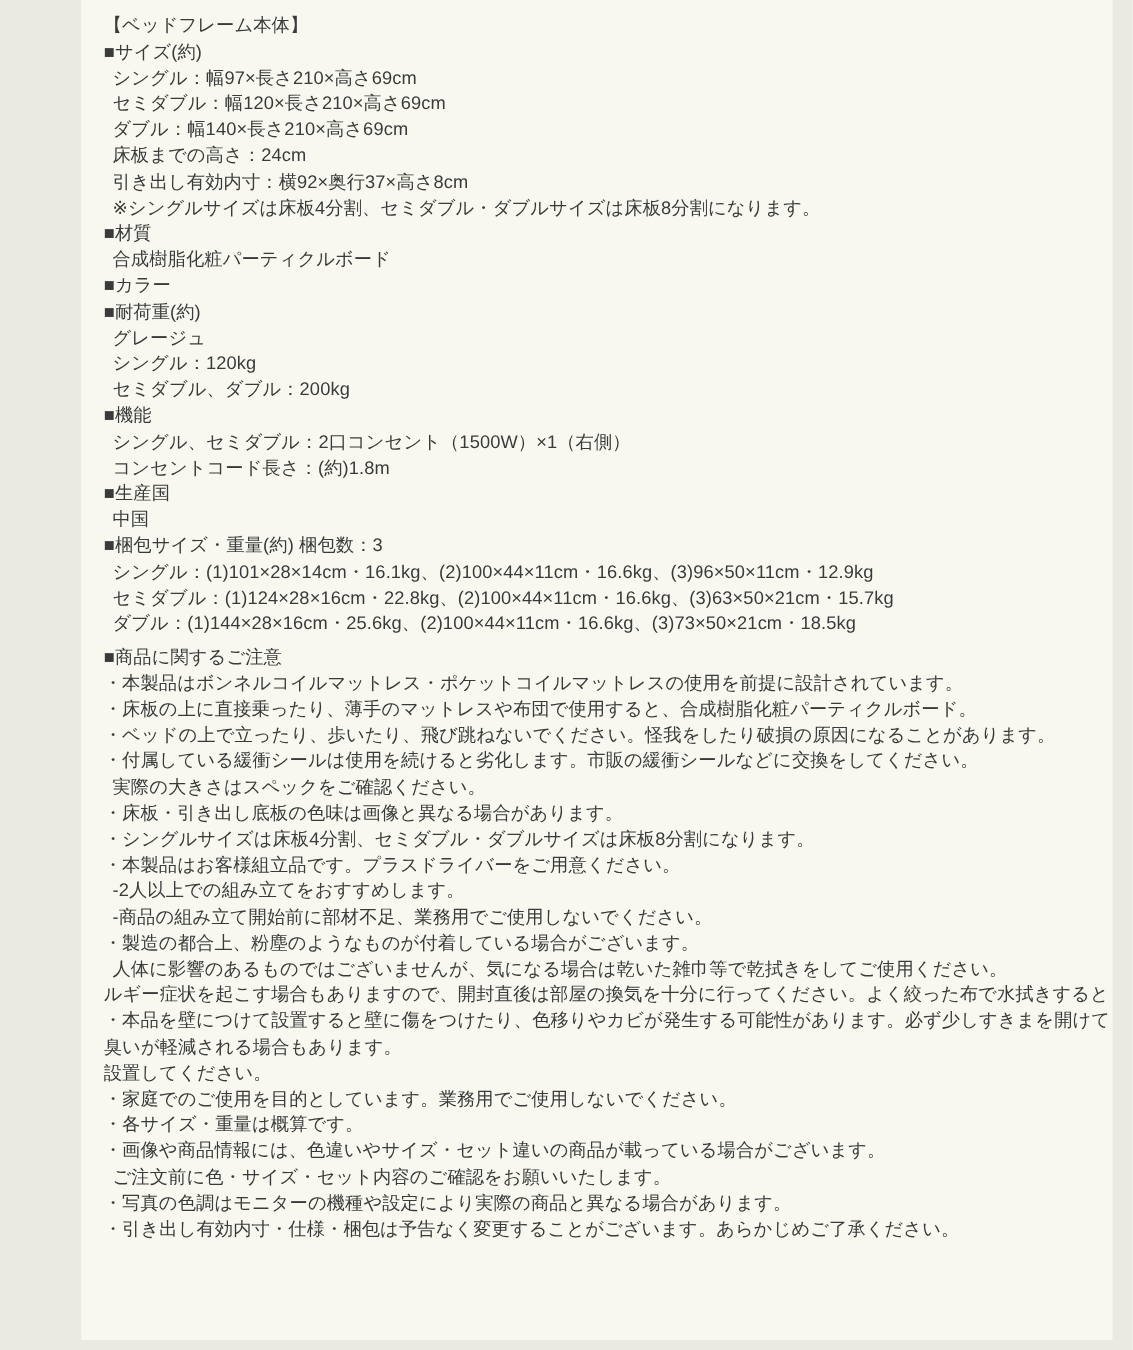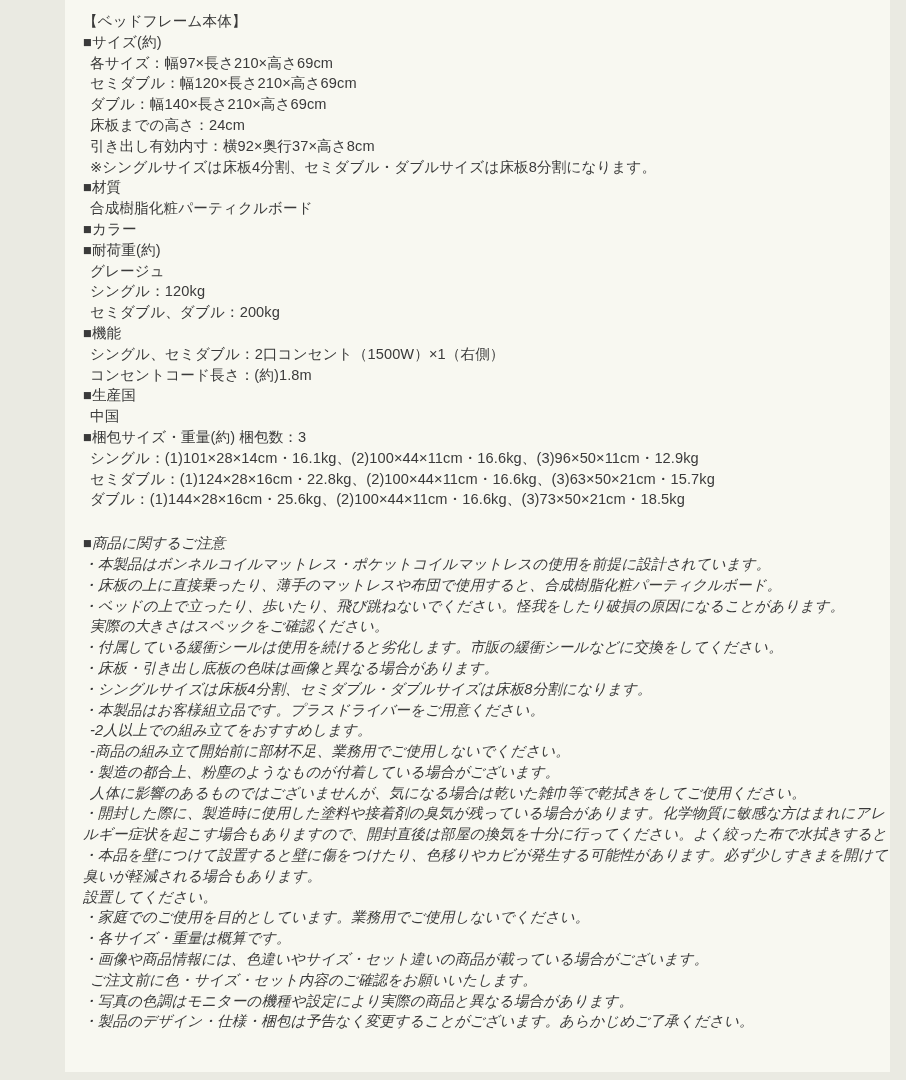--- a/index.html
+++ b/index.html
@@ -23,31 +23,31 @@
     padding:11px 0 0 18px;
   }
   .line{
     font-size:14.6px;
     line-height:20.8px;
     color:#3a3a3a;
     white-space:nowrap;
     letter-spacing:0.1px;
   }
   .ind1{padding-left:7px;}
-  .notes{margin-top:23px;font-style:italic;}
+  .notes{margin-top:6px;}
 </style>
 </head>
 <body>
 
 <div class="page">
   <div class="card">
     <div class="line">【ベッドフレーム本体】</div>
     <div id="spec-container">
         <div class="line">■サイズ(約)</div>
-        <div class="line ind1">各サイズ：幅97×長さ210×高さ69cm</div>
+        <div class="line ind1">シングル：幅97×長さ210×高さ69cm</div>
         <div class="line ind1">セミダブル：幅120×長さ210×高さ69cm</div>
         <div class="line ind1">ダブル：幅140×長さ210×高さ69cm</div>
         <div class="line ind1">床板までの高さ：24cm</div>
         <div class="line ind1">引き出し有効内寸：横92×奥行37×高さ8cm</div>
         <div class="line ind1">※シングルサイズは床板4分割、セミダブル・ダブルサイズは床板8分割になります。</div>
         <div class="line">■材質</div>
         <div class="line ind1">合成樹脂化粧パーティクルボード</div>
         <div class="line">■カラー</div>
         <div class="line">■耐荷重(約)</div>
         <div class="line ind1">グレージュ</div>
@@ -62,36 +62,35 @@
         <div class="line ind1">シングル：(1)101×28×14cm・16.1kg、(2)100×44×11cm・16.6kg、(3)96×50×11cm・12.9kg</div>
         <div class="line ind1">セミダブル：(1)124×28×16cm・22.8kg、(2)100×44×11cm・16.6kg、(3)63×50×21cm・15.7kg</div>
         <div class="line ind1">ダブル：(1)144×28×16cm・25.6kg、(2)100×44×11cm・16.6kg、(3)73×50×21cm・18.5kg</div>
       </div>
     <div class="notes">
       <div class="line">■商品に関するご注意</div>
       <div id="notes-container">
           <div class="line">・本製品はボンネルコイルマットレス・ポケットコイルマットレスの使用を前提に設計されています。</div>
           <div class="line">・床板の上に直接乗ったり、薄手のマットレスや布団で使用すると、合成樹脂化粧パーティクルボード。</div>
           <div class="line">・ベッドの上で立ったり、歩いたり、飛び跳ねないでください。怪我をしたり破損の原因になることがあります。</div>
+          <div class="line">・付属している緩衝シールは使用を続けると劣化します。市販の緩衝シールなどに交換をしてください。</div>
           <div class="line ind1">実際の大きさはスペックをご確認ください。</div>
-          <div class="line">・付属している緩衝シールは使用を続けると劣化します。市販の緩衝シールなどに交換をしてください。</div>
           <div class="line">・床板・引き出し底板の色味は画像と異なる場合があります。</div>
           <div class="line">・シングルサイズは床板4分割、セミダブル・ダブルサイズは床板8分割になります。</div>
           <div class="line">・本製品はお客様組立品です。プラスドライバーをご用意ください。</div>
           <div class="line ind1">-2人以上での組み立てをおすすめします。</div>
           <div class="line ind1">-商品の組み立て開始前に部材不足、業務用でご使用しないでください。</div>
           <div class="line">・製造の都合上、粉塵のようなものが付着している場合がございます。</div>
           <div class="line ind1">人体に影響のあるものではございませんが、気になる場合は乾いた雑巾等で乾拭きをしてご使用ください。</div>
-          <div class="line">・開封した際に、製造時に使用した塗料や接着剤の臭気が残っている場合があります。化学物質に敏感な方はまれにアレ</div>
           <div class="line">ルギー症状を起こす場合もありますので、開封直後は部屋の換気を十分に行ってください。よく絞った布で水拭きすると</div>
           <div class="line">・本品を壁につけて設置すると壁に傷をつけたり、色移りやカビが発生する可能性があります。必ず少しすきまを開けて</div>
           <div class="line">臭いが軽減される場合もあります。</div>
           <div class="line">設置してください。</div>
           <div class="line">・家庭でのご使用を目的としています。業務用でご使用しないでください。</div>
           <div class="line">・各サイズ・重量は概算です。</div>
           <div class="line">・画像や商品情報には、色違いやサイズ・セット違いの商品が載っている場合がございます。</div>
           <div class="line ind1">ご注文前に色・サイズ・セット内容のご確認をお願いいたします。</div>
           <div class="line">・写真の色調はモニターの機種や設定により実際の商品と異なる場合があります。</div>
-          <div class="line">・製品のデザイン・仕様・梱包は予告なく変更することがございます。あらかじめご了承ください。</div>
+          <div class="line">・引き出し有効内寸・仕様・梱包は予告なく変更することがございます。あらかじめご了承ください。</div>
         </div>
     </div>
   </div>
 </div>
 
 </body></html>

